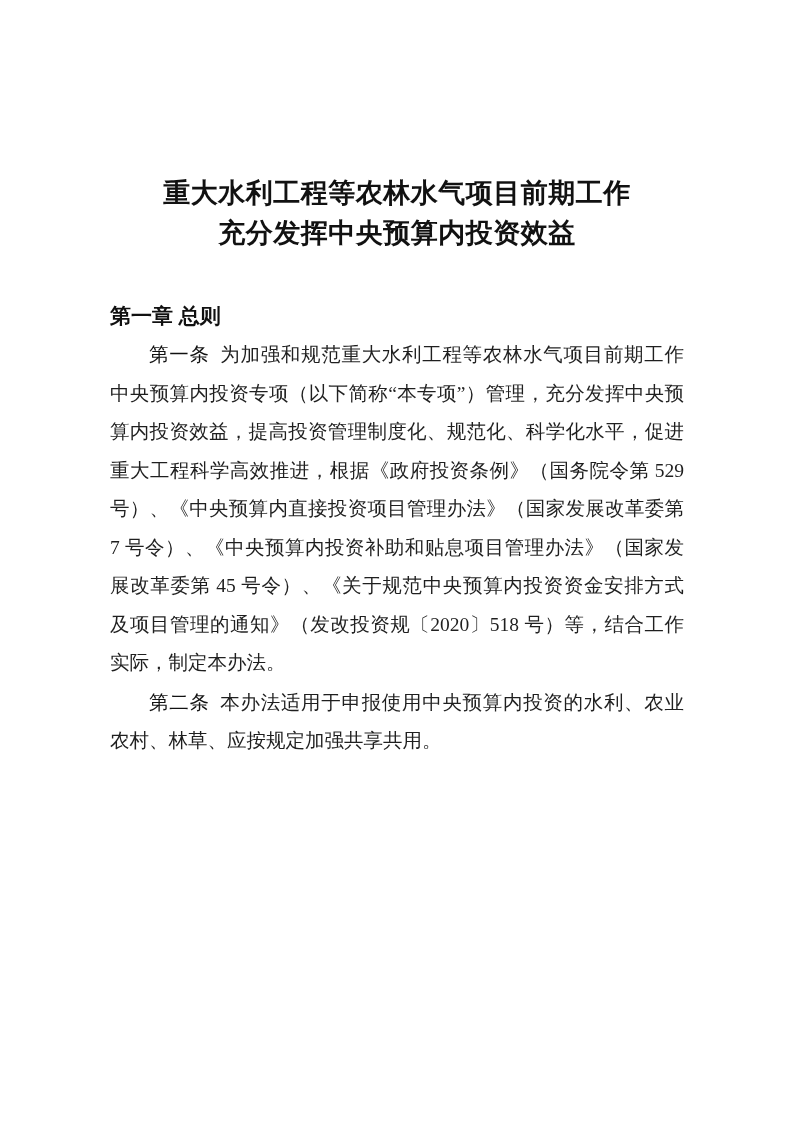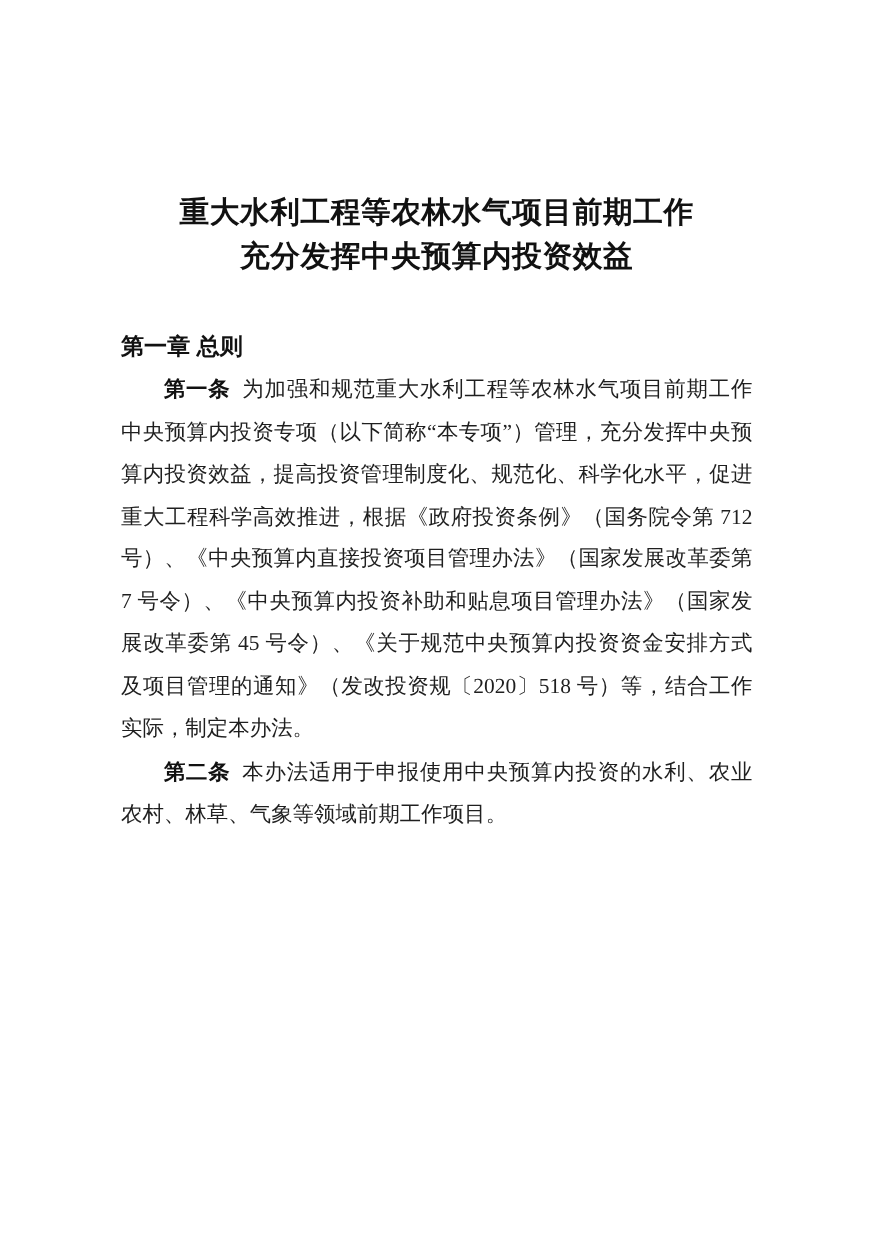--- a/index.html
+++ b/index.html
@@ -45,43 +45,43 @@
     font-size: 19.5px;
     line-height: 38.5px;
     text-align: justify;
     text-justify: inter-character;
     text-indent: 2em;
     color: #1f1f1f;
     word-break: break-all;
   }
   .article-label {
     font-family: "Liberation Sans", "DejaVu Sans", sans-serif;
-    font-weight: 700;
+    font-weight: 400;
     margin-right: 0.55em;
     color: #111111;
   }
 </style>
 </head>
 <body>
 
 <div class="page">
 
   <div class="doc-title">
     <div>重大水利工程等农林水气项目前期工作</div>
     <div>充分发挥中央预算内投资效益</div>
   </div>
 
   <div class="chapter-heading">第一章 总则</div>
 
   <div class="doc-body">
 
     <p class="article">
-      <span class="article-label">第一条</span><span>为加强和规范重大水利工程等农林水气项目前期工作中央预算内投资专项（以下简称“本专项”）管理，充分发挥中央预算内投资效益，提高投资管理制度化、规范化、科学化水平，促进重大工程科学高效推进，根据《政府投资条例》（国务院令第 712 号）、《中央预算内直接投资项目管理办法》（国家发展改革委第 7 号令）、《中央预算内投资补助和贴息项目管理办法》（国家发展改革委第 45 号令）、《关于规范中央预算内投资资金安排方式及项目管理的通知》（发改投资规〔2020〕518 号）等，结合工作实际，制定本办法。</span>
+      <span class="article-label">第一条</span><span>为加强和规范重大水利工程等农林水气项目前期工作中央预算内投资专项（以下简称“本专项”）管理，充分发挥中央预算内投资效益，提高投资管理制度化、规范化、科学化水平，促进重大工程科学高效推进，根据《政府投资条例》（国务院令第 529 号）、《中央预算内直接投资项目管理办法》（国家发展改革委第 7 号令）、《中央预算内投资补助和贴息项目管理办法》（国家发展改革委第 45 号令）、《关于规范中央预算内投资资金安排方式及项目管理的通知》（发改投资规〔2020〕518 号）等，结合工作实际，制定本办法。</span>
     </p>
 
     <p class="article">
-      <span class="article-label">第二条</span><span>本办法适用于申报使用中央预算内投资的水利、农业农村、林草、气象等领域前期工作项目。</span>
+      <span class="article-label">第二条</span><span>本办法适用于申报使用中央预算内投资的水利、农业农村、林草、应按规定加强共享共用。</span>
     </p>
 
 
 
   </div>
 </div>
 
 </body></html>

